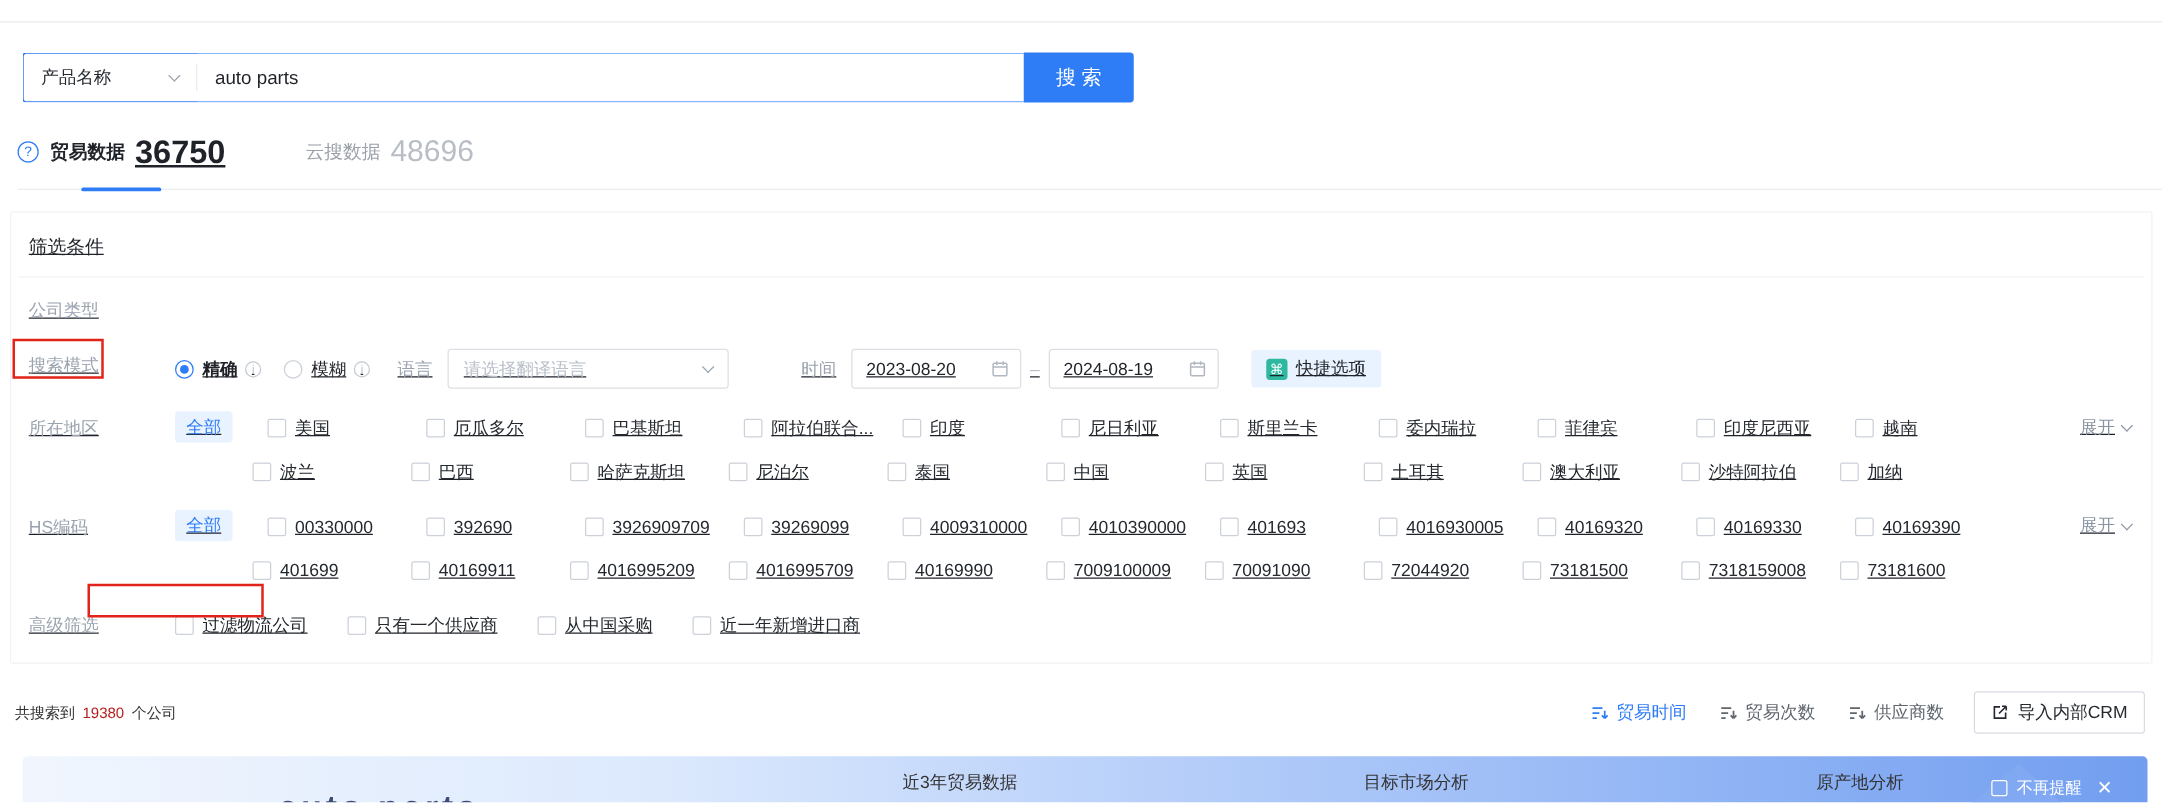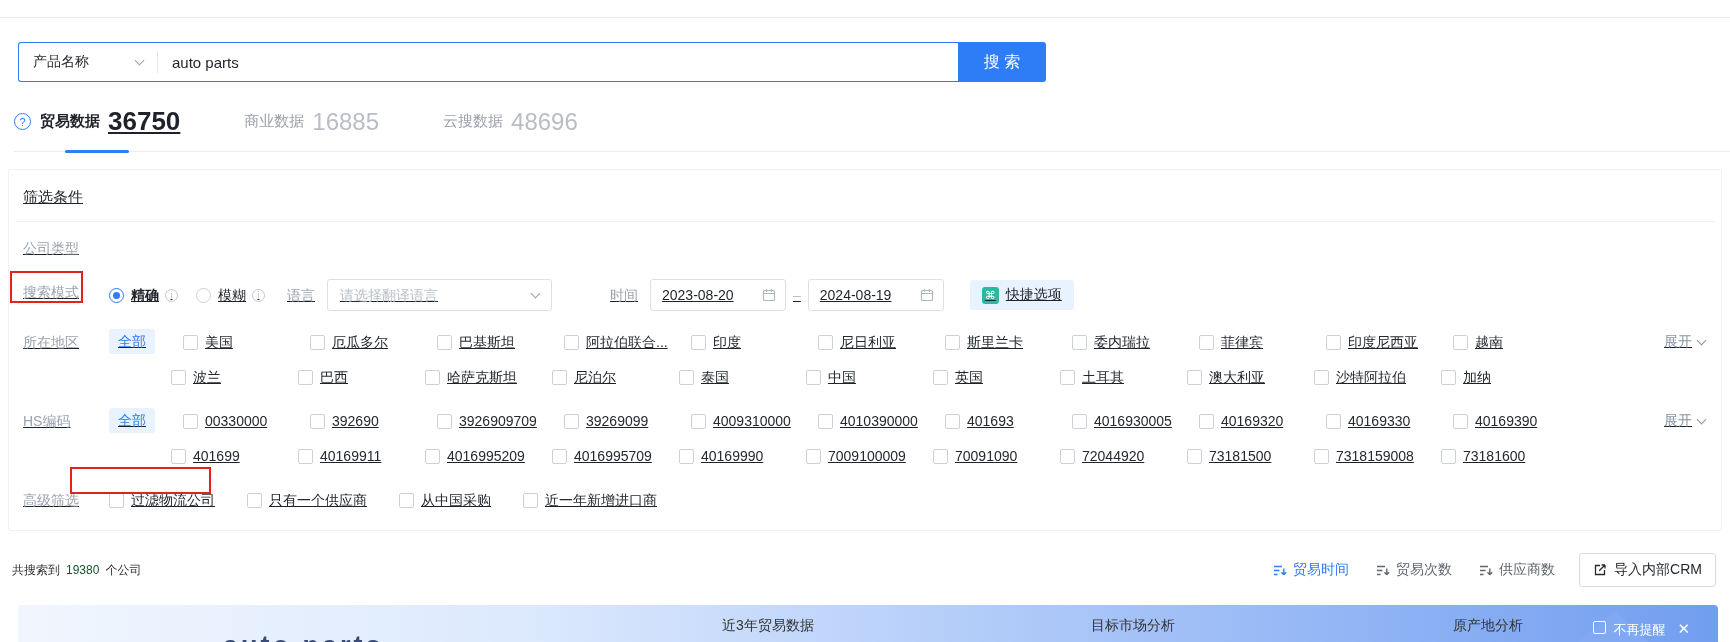--- a/index.html
+++ b/index.html
@@ -2,42 +2,42 @@
 <html><head>
 <meta charset="utf-8">
 <style>
   * { margin:0; padding:0; box-sizing:border-box; }
   html,body { background:#fff; }
   body { font-family:"Liberation Sans","DejaVu Sans",sans-serif; font-size:14px; color:#1f2329; }
   .page { position:relative; width:1730px; height:642px; background:#fff; overflow:hidden; }
   .page-top-line { border-top:1px solid #eaeaea; margin-top:17px; }
 
   
-  .search-row { margin:24px 0 0 18px; display:flex; height:40px; width:1028px; }
+  .search-row { margin:24px 0 0 18px; display:flex; height:40px; width:889px; }
   .search-box { flex:1; display:flex; align-items:center; border:1px solid #2e7cf6; border-right:none; border-radius:3px 0 0 3px; background:#fff; }
   .search-category { width:138px; height:100%; display:flex; align-items:center; justify-content:space-between; padding:0 14px; cursor:pointer; color:#24292f; }
   .chev { width:7px; height:7px; border-right:1.5px solid #9aa3af; border-bottom:1.5px solid #9aa3af; transform:rotate(45deg); margin-top:-3px; }
   .search-divider { width:1px; height:22px; background:#e4e7ec; }
   .search-input { flex:1; height:100%; border:none; outline:none; padding:0 14px; font-size:15px; color:#1f2329; font-family:inherit; }
   .search-btn { width:88px; background:#2e7cf6; color:#fff; border:none; border-radius:0 3px 3px 0; font-size:16px; cursor:pointer; font-family:inherit; }
 
   
   .tabs { display:flex; align-items:center; margin:24px 0 0 14px; border-bottom:1px solid #ebedf0; }
   .tab { position:relative; display:flex; align-items:center; margin-right:64px; padding-bottom:14px; color:#9ba1a9; font-size:15px; cursor:pointer; }
   .tab .help-icon { width:17px; height:17px; border:1.5px solid #2e7cf6; color:#2e7cf6; border-radius:50%; font-size:11px; display:flex; align-items:center; justify-content:center; margin-right:9px; }
   .tab .count { font-size:24px; margin-left:8px; color:#b9bec6; }
   .tab.active { color:#1f2329; }
   .tab.active .label { font-weight:700; }
   .tab.active .count { color:#1f2329; font-weight:700; font-size:26px;text-decoration:underline; }
   .tab.active::after { content:""; position:absolute; left:50%; transform:translateX(-50%); bottom:-2px; width:64px; height:3px; background:#2e7cf6; border-radius:2px; }
 
   
   .panel { margin:17px 8px 0; border:1px solid #f0f2f5; border-radius:2px; padding:16px 6px 8px;text-decoration:underline; }
   .panel-title { font-size:15px; color:#1f2329; padding:2px 0 14px 8px; border-bottom:1px solid #f0f2f5; margin-bottom:4px; }
-  .f-row { display:flex; align-items:flex-start; padding:9px 0; }
+  .f-row { display:flex; align-items:flex-start; padding:9px 0;gap:31px; }
   .f-label { width:94px; padding-left:8px; color:#9aa3af; flex-shrink:0; line-height:26px; }
   .f-content { flex:1; }
   .inline-row { display:flex; align-items:center; line-height:26px; }
 
   .radio { display:flex; align-items:center; cursor:pointer; }
   .radio-circle { width:15px; height:15px; border-radius:50%; border:1px solid #ccd1d9; background:#fff; position:relative; flex-shrink:0; }
   .radio.selected .radio-circle { border-color:#2e7cf6; }
   .radio.selected .radio-circle::after { content:""; position:absolute; inset:3px; border-radius:50%; background:#2e7cf6; }
   .radio-label { margin:0 6px 0 7px; color:#1f2329; }
   .radio.selected .radio-label { font-weight:700; }
@@ -61,35 +61,35 @@
   .expand .chev { border-color:#8a94a2; }
 
   .cb { display:flex; align-items:center; cursor:pointer; }
   .cb-box { width:15px; height:15px; border:1px solid #ccd1d9; border-radius:2px; background:#fff; flex-shrink:0; margin-right:7px; }
   .cb-label { color:#24292f; white-space:nowrap; }
   .adv-grid { display:flex; gap:32px; line-height:26px; }
 
   
   .results-bar { display:flex; align-items:center; margin:22px 14px 0 12px; }
   .results-text { font-size:12px; color:#333; }
-  .results-count { color:#14532d; margin:0 6px; }
+  .results-count { color:#b91c1c; margin:0 6px; }
   .sorts { margin-left:auto; display:flex; gap:26px; align-items:center; }
   .sort-item { display:flex; align-items:center; gap:6px; color:#5f666e; cursor:pointer; }
   .sort-item.active { color:#2e7cf6; }
   .crm-btn { margin-left:24px; border:1px solid #d8dce2; background:#fff; border-radius:3px; height:34px; padding:0 13px; display:flex; align-items:center; gap:7px; color:#24292f; font-size:14px; cursor:pointer; font-family:inherit; }
 
   
   .banner { position:relative; margin:18px 12px 0 18px; width:1700px; height:110px; border-radius:4px; overflow:hidden;
             background:linear-gradient(90deg,#f1f6fe 0%,#dce9fd 30%,#aac6f8 62%,#729ef0 100%); }
   .tri1 { position:absolute; right:-60px; bottom:-46px; width:340px; height:150px; background:#83a9f2; clip-path:polygon(52% 0,100% 100%,0 100%); opacity:.85; }
   .banner-title { position:absolute; left:205px; top:26px; font-size:27px; font-weight:700; color:#3c4c78; letter-spacing:3px; }
   .feat { position:absolute; top:12px; width:180px; text-align:center; color:#333; font-size:14px; }
   .feat-bars { display:flex; align-items:flex-end; justify-content:center; gap:8px; height:52px; margin-top:6px; }
   .feat svg { margin-top:4px; }
-  .dismiss { position:absolute; right:28px; top:16px; display:flex; color:#fff; font-size:13px; }
+  .dismiss { position:absolute; right:28px; top:16px; display:flex; align-items:center; color:#fff; font-size:13px; }
   .dismiss-box { width:13px; height:13px; border:1px solid #fff; border-radius:2px; margin-right:7px; cursor:pointer; }
   .dismiss-x { margin-left:12px; font-size:15px; cursor:pointer; line-height:1; }
 
   
   .anno { position:absolute; border:2px solid #e2231a; z-index:10; pointer-events:none; }
   #anno-region { left:10px; top:271px; width:73px; height:32px; }
   #anno-count  { left:70px; top:467px; width:141px; height:27px; }
 </style>
 </head>
 <body>
@@ -110,25 +110,20 @@
   </div>
 
   <nav class="tabs">
 
       <div class="tab active help">
         <span class="help-icon">?</span>
         <span class="label">贸易数据</span>
         <span class="count">36750</span>
       </div>
 
-      <div class="tab">
-
-        <span class="label">商业数据</span>
-        <span class="count">16885</span>
-      </div>
 
       <div class="tab">
 
         <span class="label">云搜数据</span>
         <span class="count">48696</span>
       </div>
     </nav>
 
   <section class="panel">
     <div class="panel-title">筛选条件</div>

